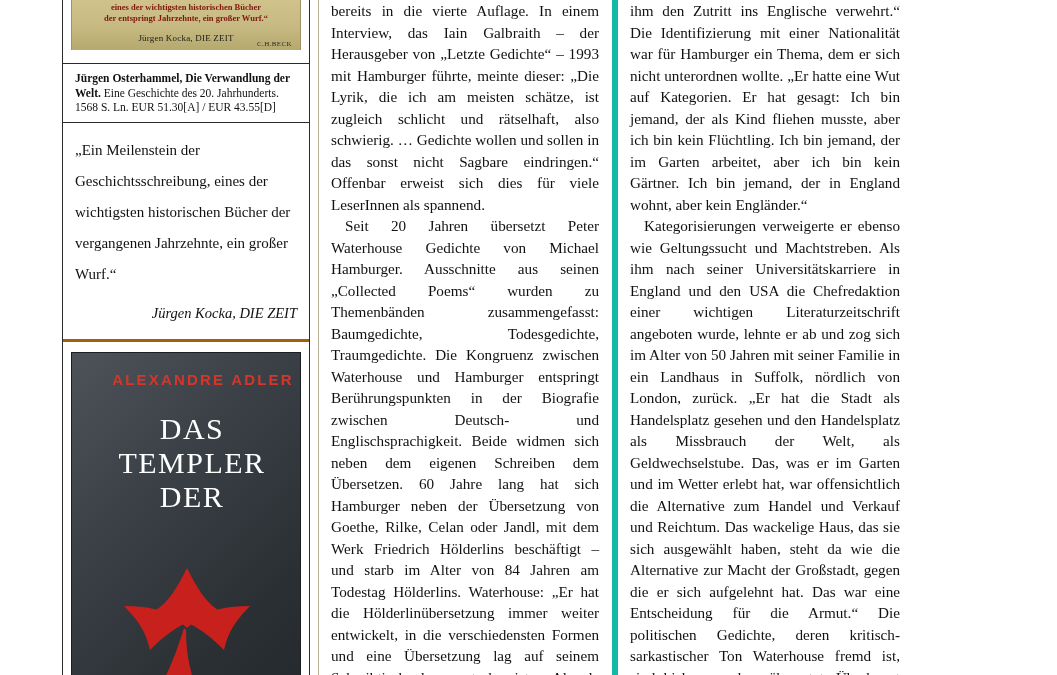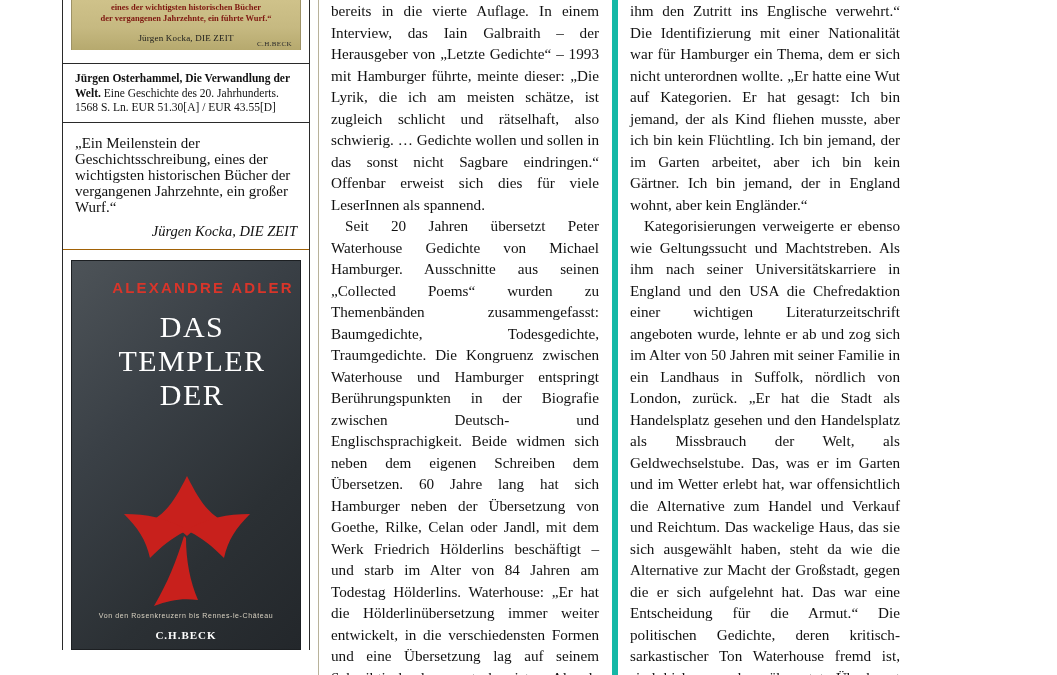--- a/index.html
+++ b/index.html
@@ -98,23 +98,23 @@
   .ad-biblio .title-line {
     font-weight: bold;
   }
   .ad-biblio .sub-line {
     font-weight: normal;
   }
 
   
   .ad-quote {
     padding: 12px 12px 10px 12px;
-    border-bottom: 1px solid #a16207;
+    border-bottom: 3px solid #a16207;
     font-size: 15px;
-    line-height: 16px;
+    line-height: 31px;
   }
   .ad-quote .quote-text { display: block; }
   .ad-quote .quote-attrib {
     display: block;
     font-style: italic;
     text-align: right;
     margin-top: 8px;
     font-size: 14.5px;
   }
 
@@ -135,21 +135,21 @@
     margin-top: 18px;
     text-align: center;
     color: #d8352a;
     font-family: "Liberation Sans", sans-serif;
     font-weight: bold;
     font-size: 15px;
     letter-spacing: 2.2px;
     margin-left: 34px;
   }
   .cover-templer .cov-title {
-    margin-top: 14px;
+    margin-top: 24px;
     text-align: center;
     color: #ffffff;
     font-family: "Liberation Serif", serif;
     font-size: 30px;
     line-height: 34px;
     letter-spacing: 1.5px;
     padding-left: 12px;
   }
   .cross-wrap {
     position: absolute;
@@ -221,21 +221,21 @@
 <body>
 
 <div class="page">
 
   <div class="ad-column">
     <div class="ad-box">
 
       <div class="ad-top-cover">
         <div class="ad-top-cover-inner">
           <div class="line1">eines der wichtigsten historischen Bücher</div>
-          <div class="line2">der vergangenen Jahrzehnte, ein führte Wurf.“</div>
+          <div class="line2">der entspringt Jahrzehnte, ein großer Wurf.“</div>
           <div class="author-line">Jürgen Kocka, DIE ZEIT</div>
           <div class="beck-mark">C.H.BECK</div>
         </div>
       </div>
 
       <div class="ad-biblio">
         <span class="title-line">Jürgen Osterhammel, Die Verwandlung der Welt.</span>
         <span class="sub-line">Eine Geschichte des 20. Jahrhunderts.</span>
         <span class="sub-line">1568 S. Ln. EUR 51.30[A] / EUR 43.55[D]</span>
       </div>

